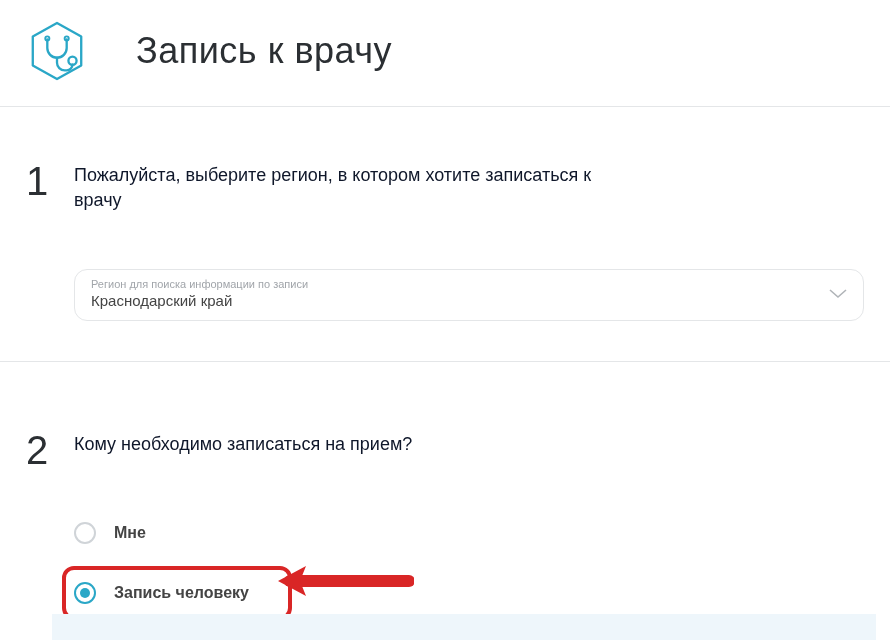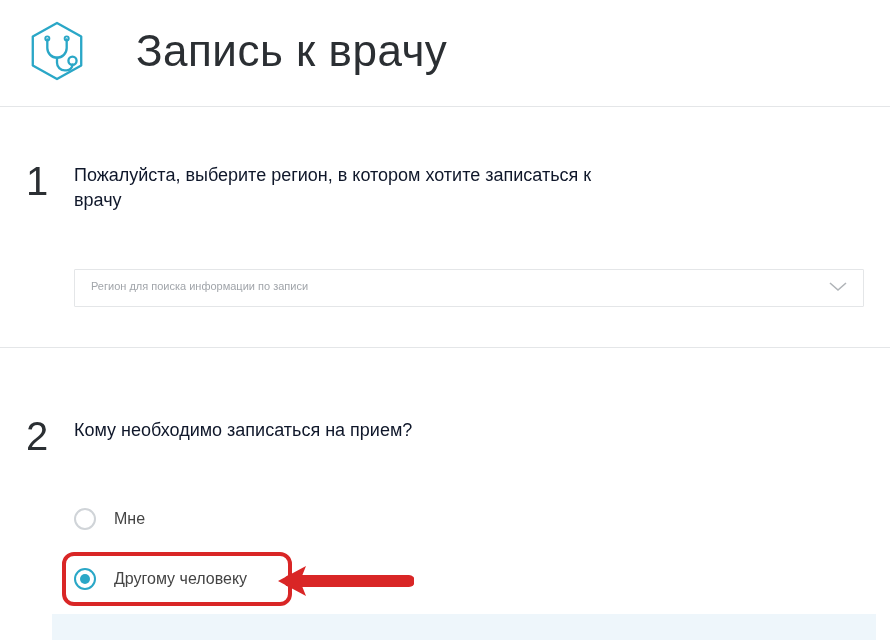--- a/index.html
+++ b/index.html
@@ -19,21 +19,21 @@
       align-items: center;
       padding: 20px 26px 24px 26px;
       border-bottom: 1px solid #e4e6e8;
     }
     .logo-icon {
       width: 62px;
       height: 62px;
       flex-shrink: 0;
     }
     .page-title {
-      font-size: 44px;
+      font-size: 36px;
       font-weight: 300;
       color: #2b2f33;
       margin-left: 48px;
       letter-spacing: 0.5px;
     }
     .step {
       padding: 56px 26px 40px 26px;
       border-bottom: 1px solid #e4e6e8;
       display: flex;
       align-items: flex-start;
@@ -59,21 +59,21 @@
       color: #0f172a;
       line-height: 1.4;
       max-width: 560px;
       margin-bottom: 56px;
     }
     .step-label-2 {
       margin-bottom: 64px;
     }
     .select-wrap {
       border: 1px solid #e4e6e8;
-      border-radius: 1px;
+      border-radius: 13px;
       padding: 8px 16px 10px 16px;
       position: relative;
       background: #fff;
       display: flex;
       align-items: center;
       justify-content: space-between;
       cursor: pointer;
     }
     .select-inner {
       flex: 1;
@@ -130,20 +130,21 @@
       height: 10px;
       background: #2aa7c7;
       border-radius: 50%;
       top: 50%;
       left: 50%;
       transform: translate(-50%, -50%);
     }
     .radio-label {
       font-size: 16px;
       color: #444;
+      font-weight: bold;
     }
     .arrow-annot {
       position: absolute;
       left: 274px;
       top: 556px;
       pointer-events: none;
     }
     .bottom-strip {
       position: absolute;
       left: 52px;
@@ -170,20 +171,21 @@
   <h1 class="page-title">Запись к врачу</h1>
 </div>
 
 <div class="step">
   <div class="step-num">1</div>
   <div class="step-body">
     <div class="step-label">Пожалуйста, выберите регион, в котором хотите записаться к врачу</div>
     <div class="select-wrap">
       <div class="select-inner">
         <span class="select-float-label">Регион для поиска информации по записи</span>
+        <span class="select-value">Краснодарский край</span>
       </div>
       <span>
         <svg class="chevron" viewBox="0 0 18 10">
           <path d="M1 1 L9 8 L17 1" fill="none" stroke="#b0b4b8" stroke-width="1.6"></path>
         </svg>
       </span>
     </div>
   </div>
 </div>
 
@@ -191,21 +193,21 @@
   <div class="step-num">2</div>
   <div class="step-body">
     <div class="step-label step-label-2">Кому необходимо записаться на прием?</div>
     <div class="radio-grp">
       <div class="radio-row">
         <span class="radio-circle"></span>
         <span class="radio-label">Мне</span>
       </div>
       <div class="radio-row highlighted">
         <span class="radio-circle checked"></span>
-        <span class="radio-label">Другому человеку</span>
+        <span class="radio-label">Запись человеку</span>
       </div>
     </div>
   </div>
 </div>
 
 <div class="bottom-strip"></div>
 
 <span class="arrow-annot">
   <svg width="140" height="50" viewBox="0 0 140 50">
     <path d="M135 25 L16 25" stroke="#d92626" stroke-width="12" stroke-linecap="round"></path>

